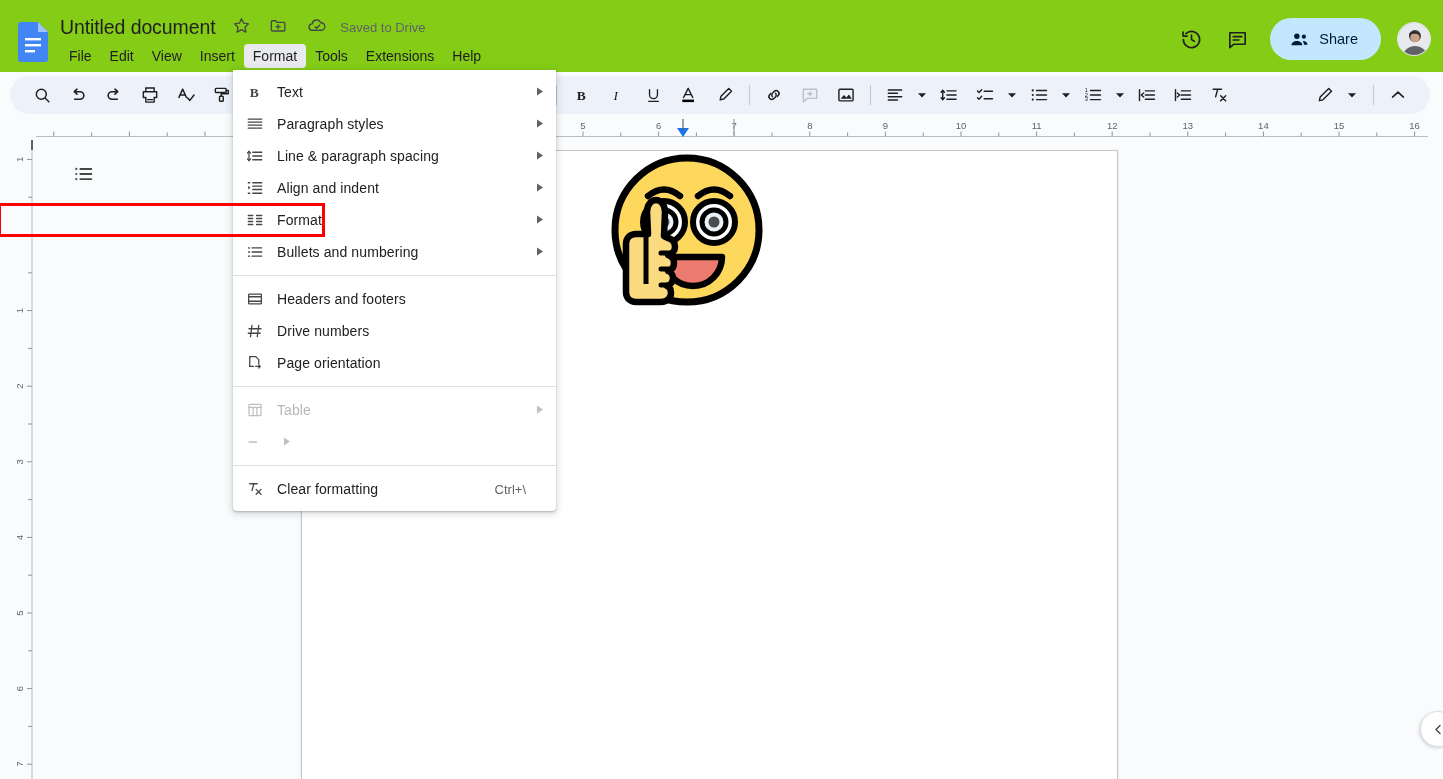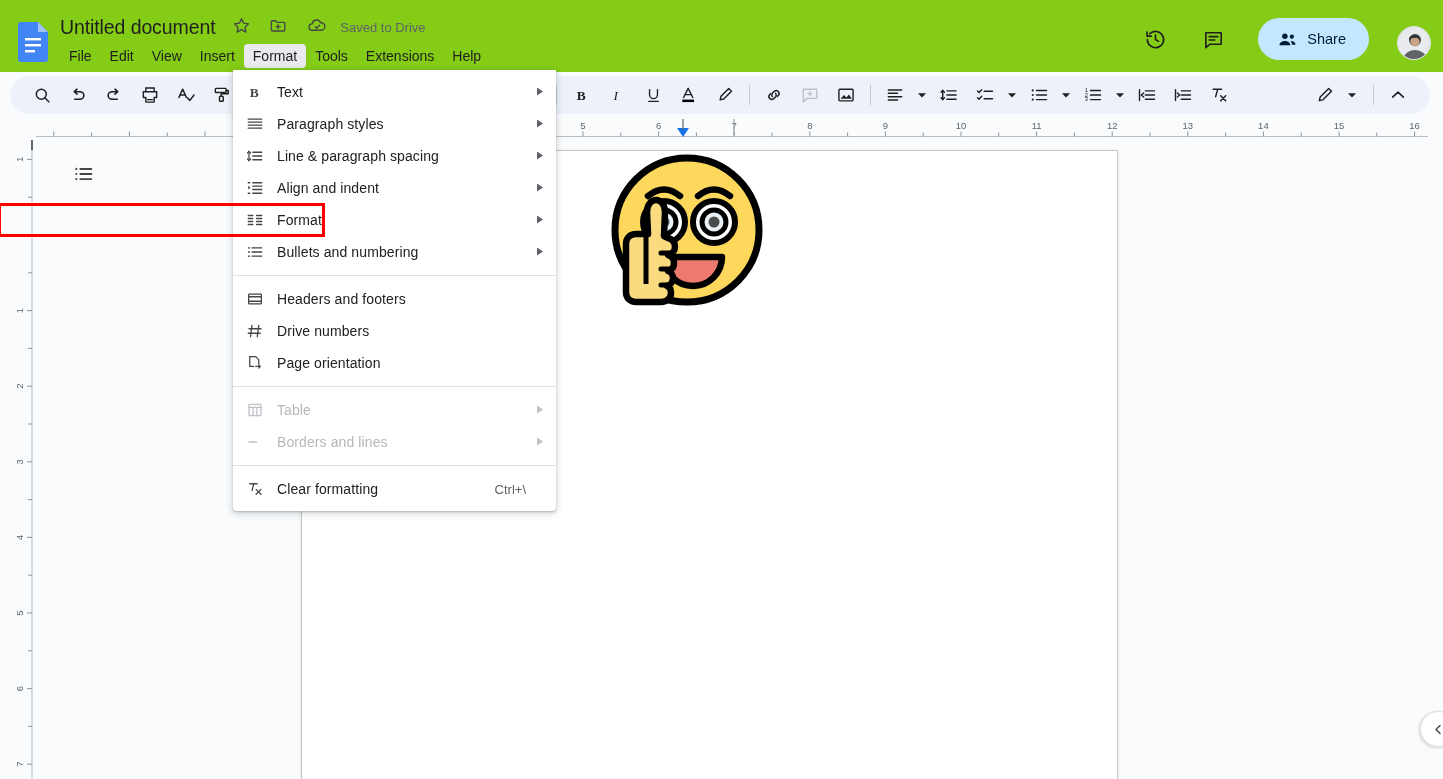--- a/index.html
+++ b/index.html
@@ -46,21 +46,21 @@
   .menubar .mi {
     display: inline-block;
     font-size: 14px; color: #1f1f1f;
     padding: 3px 9px; border-radius: 4px;
     cursor: pointer; line-height: 18px;
   }
   .menubar .mi.active { background: #e8eaed; }
 
   .header-right {
     position: absolute; right: 12px; top: 18px;
-    display: flex; align-items: flex-end; gap: 16px;
+    display: flex; align-items: center; gap: 4px;
   }
   .hr-icon {
     width: 42px; height: 42px; border-radius: 50%;
     display: flex; align-items: center; justify-content: center;
     cursor: pointer; color: #1f1f1f;
   }
   .share-btn {
     display: flex; align-items: center; gap: 9px;
     background: #c2e7ff; color: #001d35;
     height: 42px; padding: 0 23px 0 19px;
@@ -735,21 +735,20 @@
         <span class="mi-arrow"><svg width="8" height="9" viewBox="0 0 8 9" fill="currentColor">
             <path d="M1 0.5l6 4-6 4z"></path>
           </svg></span>
       </div>
       <div class="menu-item disabled">
         <span class="mi-icon">
           <svg width="18" height="18" viewBox="0 0 24 24" stroke="currentColor" fill="none" stroke-width="1.7" stroke-linecap="round">
             <path d="M4 12h10"></path>
           </svg>
         </span>
-        <span class="mi-label">Borders and lines</span>
         <span class="mi-arrow"><svg width="8" height="9" viewBox="0 0 8 9" fill="currentColor">
             <path d="M1 0.5l6 4-6 4z"></path>
           </svg></span>
       </div>
       <div class="menu-div"></div>
       <div class="menu-item">
         <span class="mi-icon">
           <svg width="18" height="18" viewBox="0 0 24 24" stroke="currentColor" fill="none" stroke-width="1.7" stroke-linecap="round">
             <path d="M5 5h10M10.5 5l-2.5 9"></path>
             <path d="M13.5 12.5l6.5 6.5M20 12.5l-6.5 6.5"></path>

